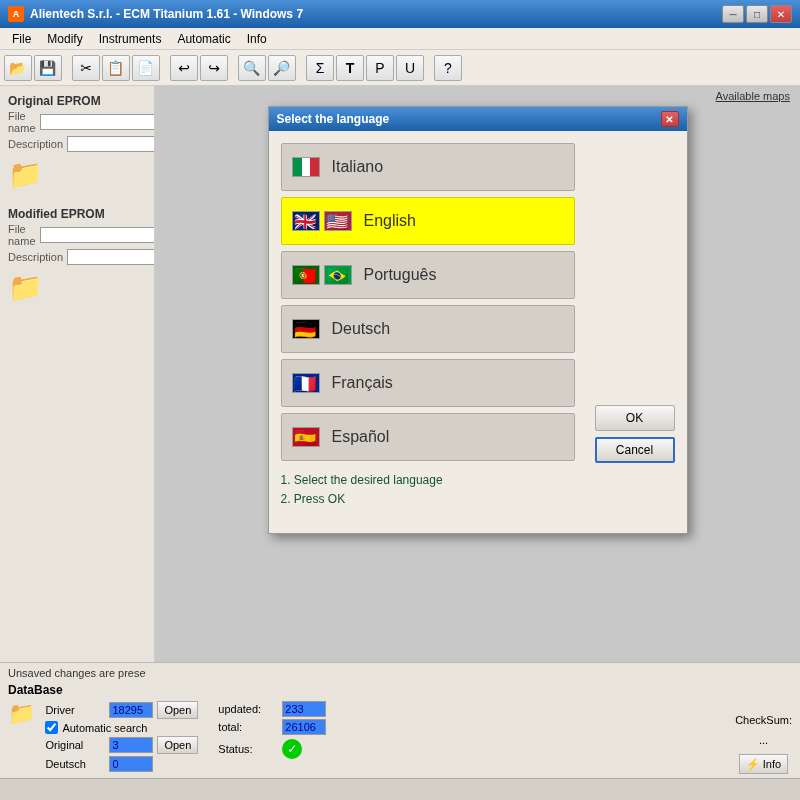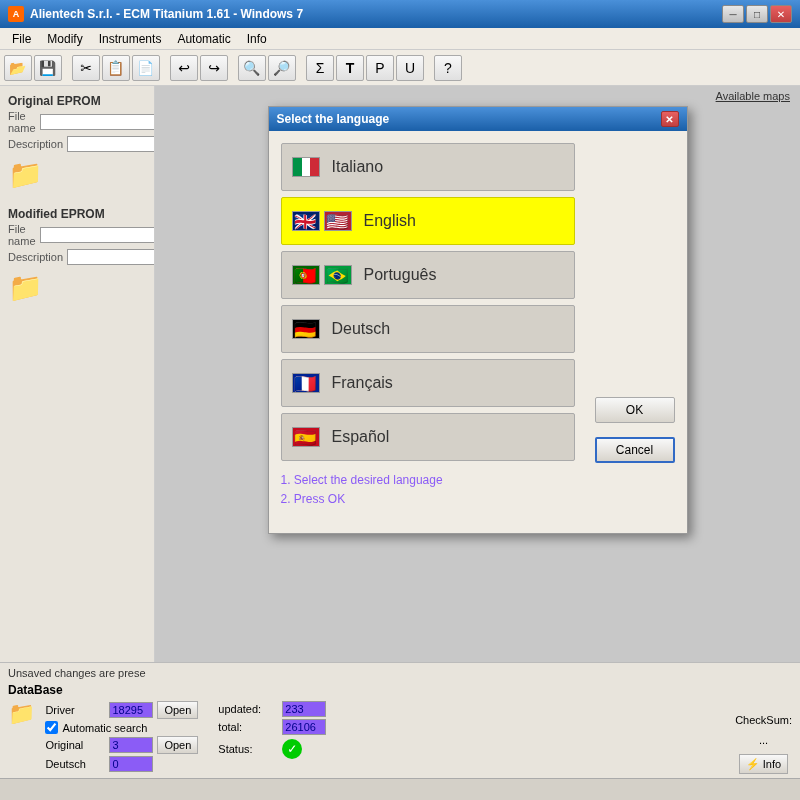--- a/index.html
+++ b/index.html
@@ -295,31 +295,31 @@
 
     .lang-name {
       font-size: 16px;
       font-weight: normal;
       color: #333;
     }
 
     
     .instructions {
       font-size: 12px;
-      color: #8b5cf6;
+      color: #14532d;
       margin-top: 4px;
       margin-bottom: 12px;
       line-height: 1.6;
     }
 
     
     .dialog-buttons {
       display: flex;
       flex-direction: column;
-      gap: 14px;
+      gap: 6px;
       align-items: flex-end;
       float: right;
       margin-left: 12px;
     }
     .dlg-btn {
       width: 80px;
       height: 26px;
       background: linear-gradient(to bottom, #f8f8f8, #d8d4cc);
       border: 1px solid #aaa;
       border-radius: 2px;
@@ -362,21 +362,21 @@
     .db-row {
       display: flex;
       align-items: center;
       gap: 4px;
       margin-bottom: 2px;
     }
     .db-label { width: 60px; font-size: 11px; }
     .db-value {
       width: 44px;
       height: 16px;
-      background: #8b5cf6;
+      background: #3b82f6;
       border: 1px solid #999;
       font-size: 11px;
       color: #00008b;
       display: flex;
       align-items: center;
       padding: 0 2px;
     }
     .open-btn {
       height: 18px;
       padding: 0 6px;

